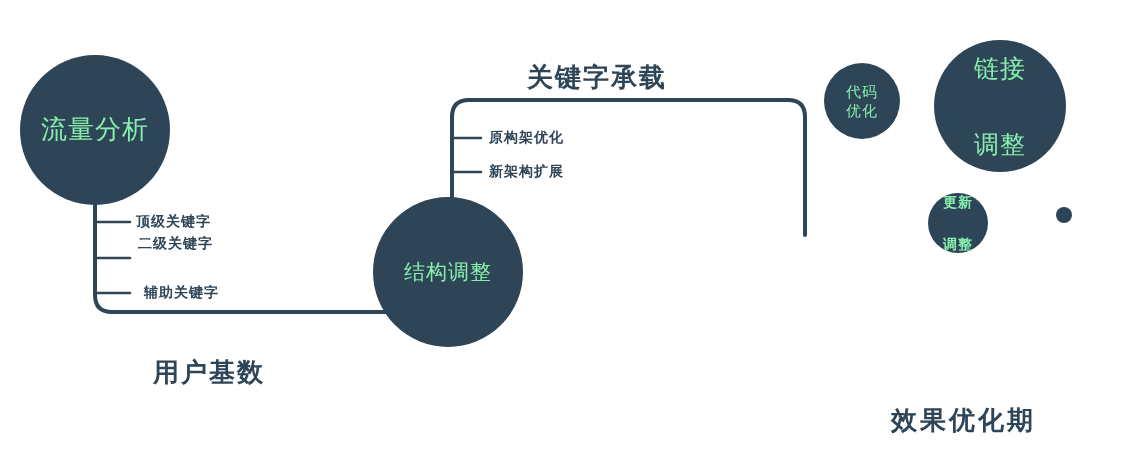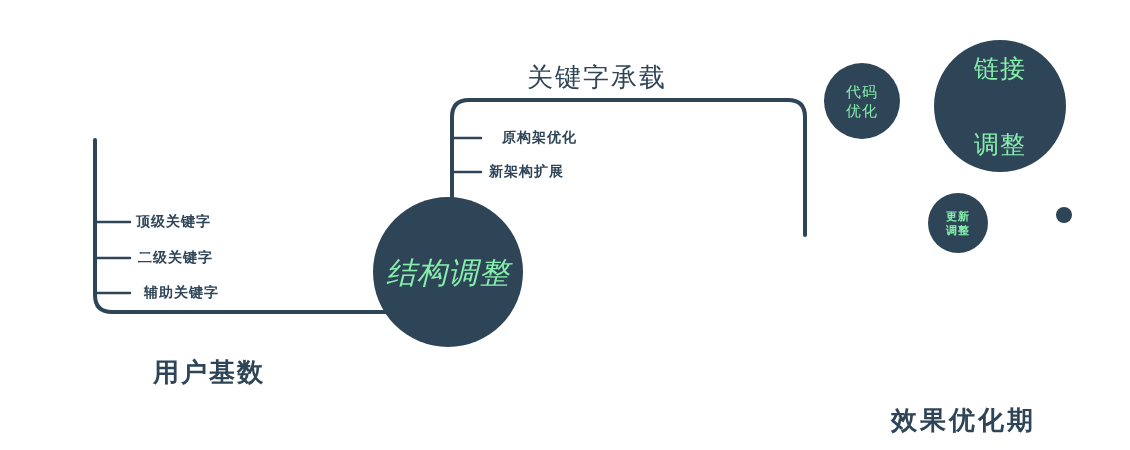--- a/index.html
+++ b/index.html
@@ -16,21 +16,21 @@
   .tick{stroke:var(--accent);stroke-width:2.5;fill:none;stroke-linecap:round;}
   .node{
     position:absolute;border-radius:50%;
     background:var(--accent);color:#86efac;
     display:flex;flex-direction:column;align-items:center;justify-content:center;
     z-index:2;line-height:1.3;text-align:center;font-weight:500;
     letter-spacing:1px;
   }
   .lbl{position:absolute;color:var(--accent);z-index:3;white-space:nowrap;}
   .branch-lbl{font-size:14px;font-weight:600;letter-spacing:1px;}
-  .edge-lbl{font-size:26px;font-weight:400;letter-spacing:2px;}
+  .edge-lbl{font-size:26px;font-weight:700;letter-spacing:2px;}
   .edge-lbl.bold{font-weight:700;margin-top:26px;}
   .footer-lbl{font-size:26px;font-weight:600;letter-spacing:3px;font-family:Liberation Mono, monospace;}
 </style>
 </head>
 <body>
 
 <div class="canvas">
 
   <svg class="connectors" width="1130" height="450" viewBox="0 0 1130 450">
 
@@ -39,49 +39,52 @@
     <path class="tick" d="M 95 222 H 130"></path>
     <path class="tick" d="M 95 258 H 130"></path>
     <path class="tick" d="M 95 293 H 130"></path>
 
     <path class="edge" d="M 452 270 V 117 Q 452 100 469 100 H 788 Q 805 100 805 117 V 235"></path>
 
     <path class="tick" d="M 452 138 H 481"></path>
     <path class="tick" d="M 452 172 H 481"></path>
   </svg>
 
+  <div class="node" style="left:20px;top:55px;width:150px;height:150px;font-size:26px;">
+    <span>流量分析</span>
+  </div>
 
-  <div class="node" style="left:373px;top:197px;width:150px;height:150px;font-size:30px;font-style:italic;">
+  <div class="node" style="left:373px;top:197px;width:150px;height:150px;font-size:21px;">
     <span>结构调整</span>
   </div>
 
 
   <div class="node" style="left:824px;top:63px;width:76px;height:76px;font-size:15px;">
     <span>代码</span>
     <span>优化</span>
   </div>
 
   <div class="node" style="left:934px;top:40px;width:132px;height:132px;font-size:25px;gap:44px;">
     <span>链接</span>
     <span>调整</span>
   </div>
 
-  <div class="node" style="left:928px;top:193px;width:60px;height:60px;font-size:11px;font-weight:700;">
+  <div class="node" style="left:928px;top:193px;width:60px;height:60px;font-size:14px;font-weight:700;justify-content:space-between;">
     <span>更新</span>
     <span>调整</span>
   </div>
 
   <div class="node" style="left:1056px;top:207px;width:16px;height:16px;"></div>
 
 
   <div class="lbl branch-lbl" style="left:136px;top:213px;">顶级关键字</div>
-  <div class="lbl branch-lbl" style="left:138px;top:249px;">二级关键字</div>
+  <div class="lbl branch-lbl" style="left:138px;top:235px;">二级关键字</div>
   <div class="lbl branch-lbl" style="left:144px;top:284px;">辅助关键字</div>
 
-  <div class="lbl branch-lbl" style="left:489px;top:129px;margin-left:13px;">原构架优化</div>
+  <div class="lbl branch-lbl" style="left:489px;top:129px;">原构架优化</div>
   <div class="lbl branch-lbl" style="left:489px;top:163px;">新架构扩展</div>
 
   <div class="lbl edge-lbl bold" style="left:153px;top:329px;">用户基数</div>
   <div class="lbl edge-lbl" style="left:527px;top:60px;">关键字承载</div>
 
   <div class="lbl footer-lbl" style="left:891px;top:403px;">效果优化期</div>
 
 </div>
 
 </body></html>

